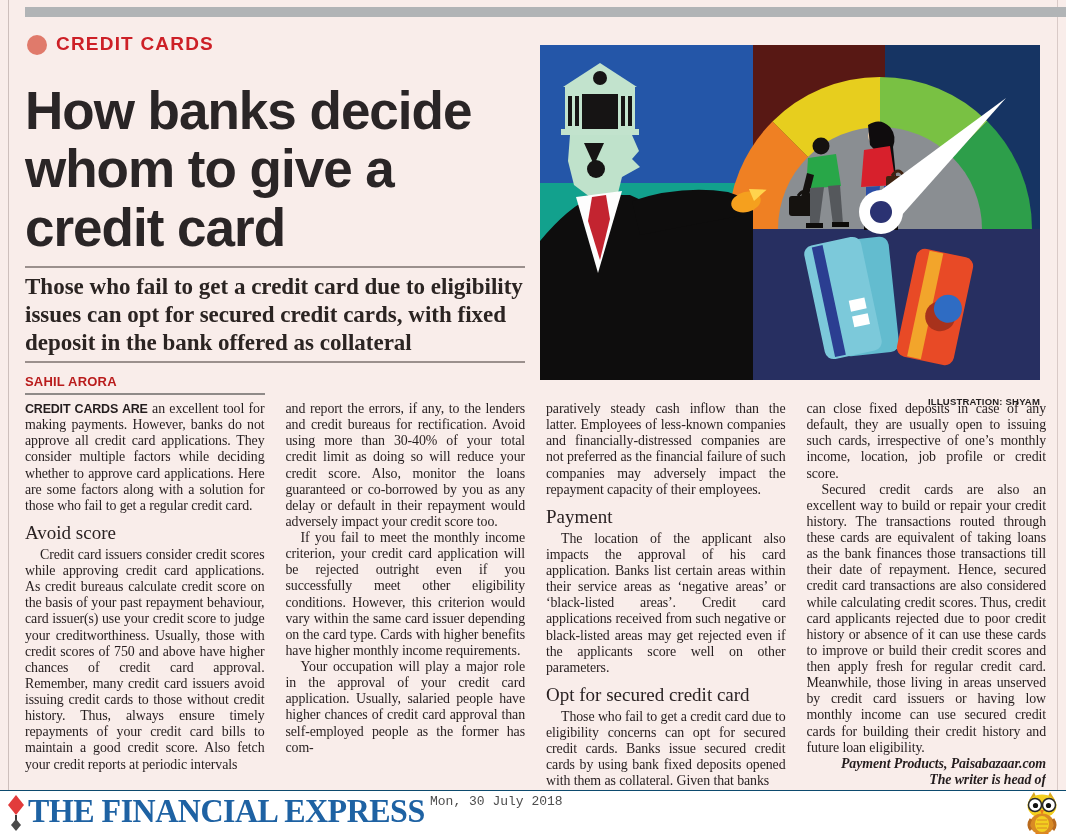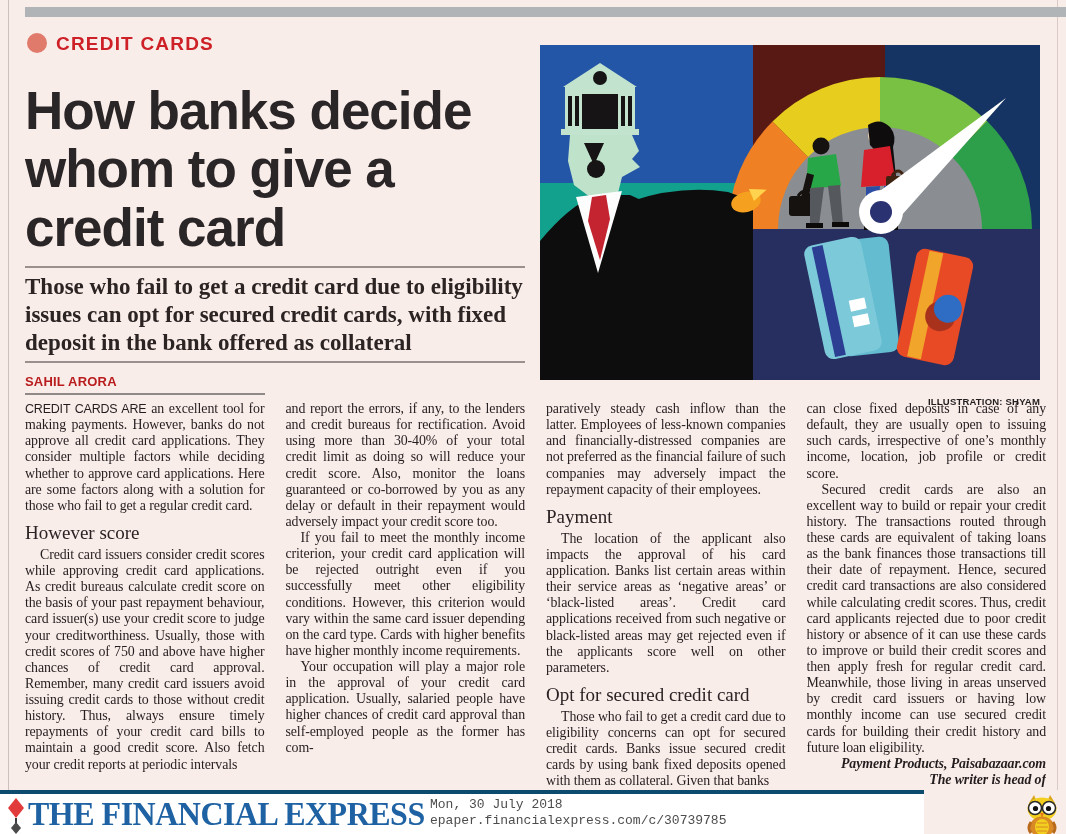--- a/index.html
+++ b/index.html
@@ -4,21 +4,21 @@
 <style>
   * { margin:0; padding:0; box-sizing:border-box; }
   html,body { width:1066px; height:834px; }
   body { font-family:"Liberation Serif", serif; }
   .page { position:relative; width:1066px; height:834px; background:var(--page-bg,#f9edea); overflow:hidden; }
 
   .hairline-left { position:absolute; left:8px; top:0; height:790px; width:1px; background:#cdbfbc; }
   .hairline-right { position:absolute; left:1057px; top:0; height:790px; width:1px; background:#d9cac7; }
   .top-bar { position:absolute; left:25px; right:0; top:7px; height:10px; background:#b1b4b6; }
 
-  .kicker { position:absolute; left:27px; top:33px; display:flex; align-items:flex-start; gap:9px; }
+  .kicker { position:absolute; left:27px; top:33px; display:flex; align-items:flex-end; gap:9px; }
   .kicker-dot { width:20px; height:20px; border-radius:50%; background:var(--kicker-dot,#e07a6b); }
   .kicker-label { font-family:"Liberation Sans",sans-serif; font-weight:bold; font-size:19px; letter-spacing:1.2px; color:var(--accent-red,#cd2027); }
 
   .headline { position:absolute; left:25px; top:82px; width:478px;
     font-family:"Liberation Sans",sans-serif; font-weight:bold; font-size:53px; line-height:1.1;
     letter-spacing:-1px; color:#2a2526; }
 
   .rule { position:absolute; left:25px; width:500px; height:2px; background:#9b908d; }
   .rule-1 { top:266px; }
   .rule-2 { top:361px; }
@@ -33,24 +33,24 @@
   .illustration { position:absolute; left:540px; top:45px; width:500px; height:335px; }
   .illo-credit { position:absolute; left:540px; top:396px; width:500px; text-align:right;
     font-family:"Liberation Sans",sans-serif; font-weight:bold; font-size:9.5px; letter-spacing:0.2px; color:#211d1e; }
 
   .columns { position:absolute; left:25px; top:401px; width:1021px; height:388px;
     display:grid; grid-template-columns:repeat(4,1fr); column-gap:21px; overflow:hidden; }
   .col { overflow:hidden; }
   .col p { text-align:justify; font-size:13.9px; line-height:1.16; color:#241d1e; letter-spacing:-0.1px; }
   .col p.indent { text-indent:15px; }
   .col h3 { font-family:"Liberation Serif",serif; font-weight:normal; font-size:19px; margin:8px 0 3px; color:#2a2223; }
-  .lead-in { font-family:"Liberation Sans",sans-serif; font-weight:normal; font-size:12.5px; letter-spacing:-0.2px; }
+  .lead-in { font-family:"Liberation Sans",sans-serif; font-weight:bold; font-size:12.5px; letter-spacing:-0.2px; }
   .sig { text-align:right !important; font-style:italic; font-weight:bold; font-size:14.5px; line-height:1.3; }
 
-  .footer { position:absolute; left:0; top:790px; width:924px; height:44px; background:#ffffff; border-top:4px solid #0c4a6e;padding-left:36px; }
+  .footer { position:absolute; left:0; top:790px; width:1066px; height:44px; background:#ffffff; border-top:1px solid #0c4a6e;padding-left:36px; }
   .fe-mark { position:absolute; left:6px; top:3px; }
   .masthead { position:absolute; left:28px; top:1px; font-family:"Liberation Serif",serif; font-weight:bold;
     font-size:32px; letter-spacing:-0.5px; color:var(--masthead-blue,#1e62a3); white-space:nowrap; transform:scaleY(1.05); transform-origin:left top; }
   .epaper-meta { position:absolute; left:430px; top:3px; font-family:"Liberation Mono","DejaVu Sans Mono",monospace;
     font-size:13px; line-height:1.25; color:#4d4d4d; }
   .epaper-meta .url { display:block; text-decoration:none; color:#4d4d4d; }
   .owl { position:absolute; left:1021px; top:0; }
 </style>
 </head>
 <body>
@@ -148,21 +148,21 @@
       <rect x="-17" y="-54" width="14" height="108" fill="#f2a52b"></rect>
       <circle cx="7" cy="8" r="15" fill="#a8321c"></circle>
       <circle cx="13" cy="-1" r="14" fill="#2f6cc3"></circle>
     </g>
   </svg>
   <div class="illo-credit">ILLUSTRATION: SHYAM</div>
 
   <div class="columns">
     <div class="col">
       <p><span class="lead-in">CREDIT CARDS ARE</span><span> an excellent tool for making payments. However, banks do not approve all credit card applications. They consider multiple factors while deciding whether to approve card applications. Here are some factors along with a solution for those who fail to get a regular credit card.</span></p>
-      <h3>However score</h3>
+      <h3>Avoid score</h3>
       <p class="indent">Credit card issuers consider credit scores while approving credit card applications. As credit bureaus calculate credit score on the basis of your past repayment behaviour, card issuer(s) use your credit score to judge your creditworthiness. Usually, those with credit scores of 750 and above have higher chances of credit card approval. Remember, many credit card issuers avoid issuing credit cards to those without credit history. Thus, always ensure timely repayments of your credit card bills to maintain a good credit score. Also fetch your credit reports at periodic intervals</p>
     </div>
     <div class="col">
       <p>and report the errors, if any, to the lenders and credit bureaus for rectification. Avoid using more than 30-40% of your total credit limit as doing so will reduce your credit score. Also, monitor the loans guaranteed or co-borrowed by you as any delay or default in their repayment would adversely impact your credit score too.</p>
       <p class="indent">If you fail to meet the monthly income criterion, your credit card application will be rejected outright even if you successfully meet other eligibility conditions. However, this criterion would vary within the same card issuer depending on the card type. Cards with higher benefits have higher monthly income requirements.</p>
       <p class="indent">Your occupation will play a major role in the approval of your credit card application. Usually, salaried people have higher chances of credit card approval than self-employed people as the former has com-</p>
     </div>
     <div class="col">
       <p>paratively steady cash inflow than the latter. Employees of less-known companies and financially-distressed companies are not preferred as the financial failure of such companies may adversely impact the repayment capacity of their employees.</p>
       <h3>Payment</h3>
@@ -180,21 +180,20 @@
 
   <div class="footer">
     <svg class="fe-mark" width="20" height="40" viewBox="0 0 20 40">
       <polygon points="10,1 18,11 10,21 2,11" fill="#e23b3b"></polygon>
       <rect x="9" y="21" width="2" height="5" fill="#3c3c3c"></rect>
       <polygon points="10,25 15,31 10,37 5,31" fill="#4a4a4a"></polygon>
     </svg>
     <div class="masthead">THE FINANCIAL EXPRESS</div>
     <div class="epaper-meta">
       <span>Mon, 30 July 2018</span>
-      <a class="url" href="#">epaper.financialexpress.com/c/30739785</a>
     </div>
     <svg class="owl" width="42" height="44" viewBox="0 0 42 44">
       <polygon points="8,9 13,1 17,10" fill="#d9a71d"></polygon>
       <polygon points="34,9 29,1 25,10" fill="#d9a71d"></polygon>
       <ellipse cx="21" cy="15" rx="14.5" ry="11.5" fill="#f3cf1f"></ellipse>
       <ellipse cx="21" cy="33" rx="12" ry="10.5" fill="#d98a24"></ellipse>
       <path d="M10,28 q-4,6 0,11" stroke="#b96a1d" stroke-width="3" fill="none"></path>
       <path d="M32,28 q4,6 0,11" stroke="#b96a1d" stroke-width="3" fill="none"></path>
       <ellipse cx="21" cy="33" rx="7" ry="8" fill="#f3cf1f"></ellipse>
       <line x1="16" y1="29" x2="26" y2="29" stroke="#d98a24" stroke-width="1"></line>

